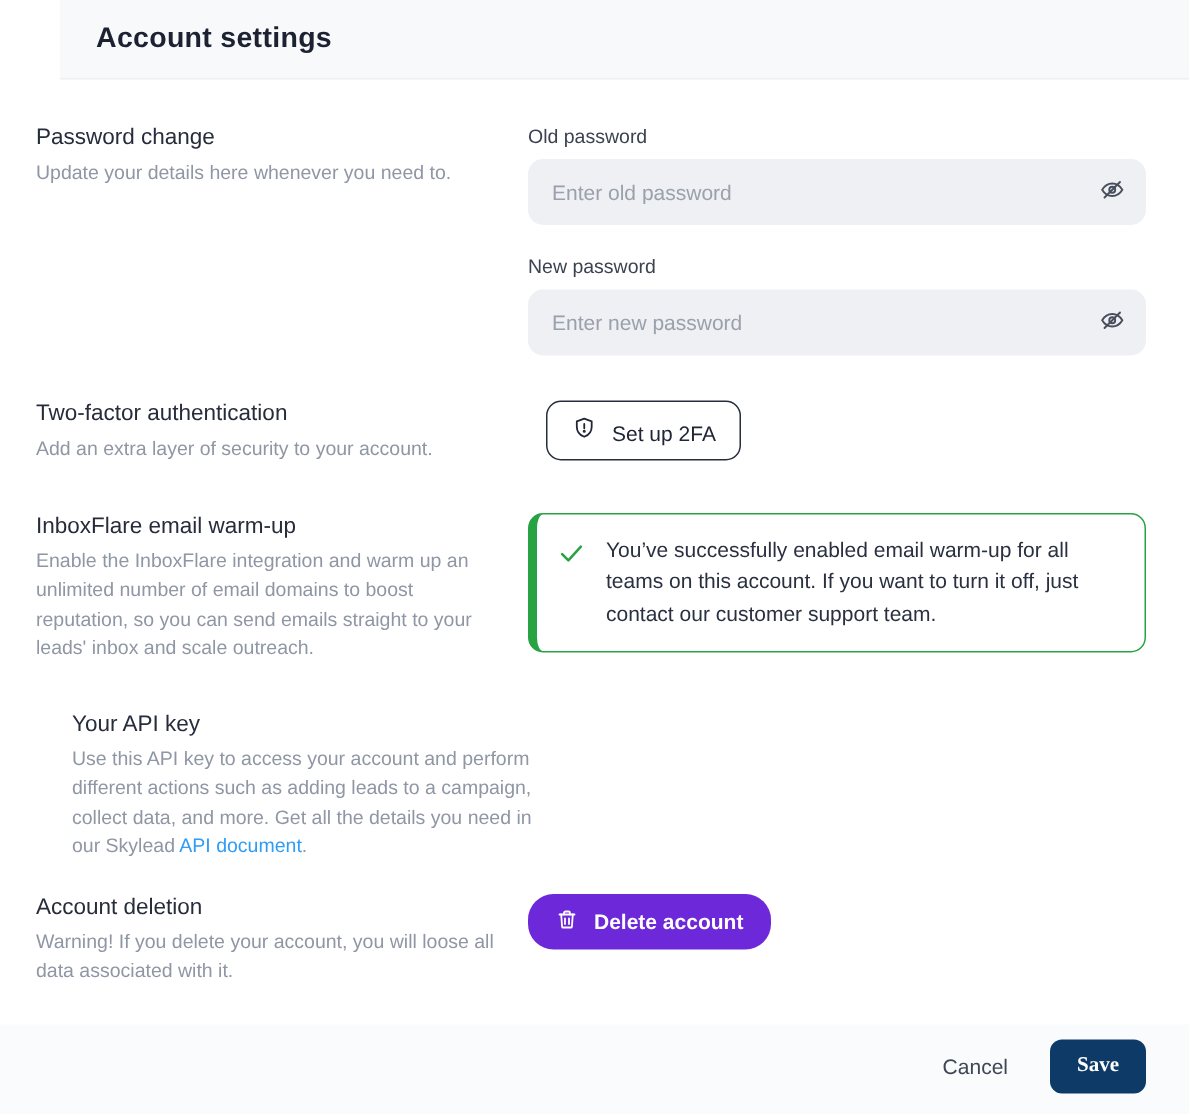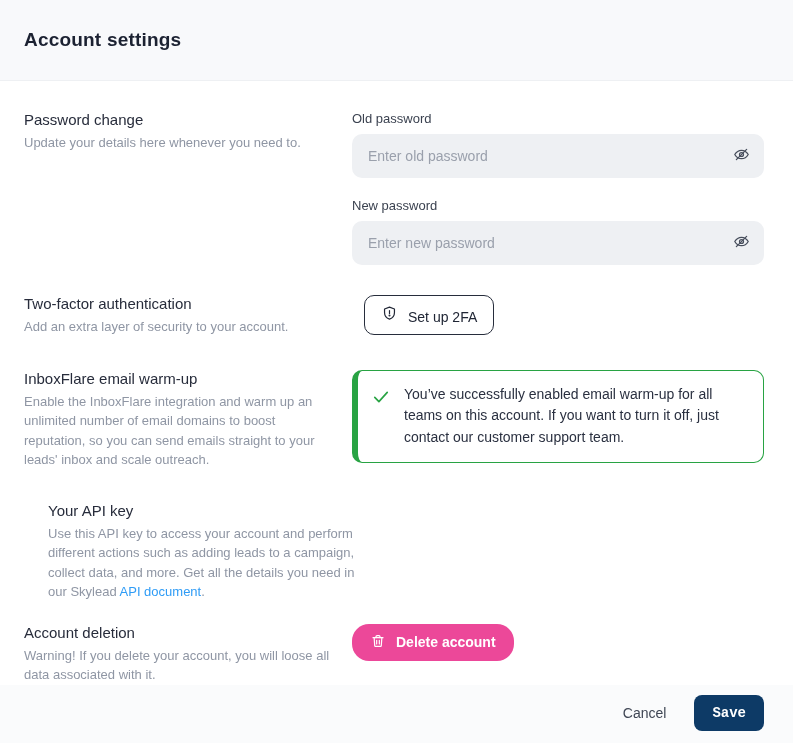--- a/index.html
+++ b/index.html
@@ -6,23 +6,23 @@
   html,body { width:793px; height:743px; }
   body {
     font-family:"Liberation Sans", sans-serif;
     background:#ffffff; color:#272c3b;
     -webkit-font-smoothing:antialiased;
   }
   .page { width:793px; height:743px; display:flex; flex-direction:column; background:#ffffff; overflow:hidden; }
 
   
   .header {
-    height:81px; flex-shrink:0; background:#f8f9fb;
+    height:53px; flex-shrink:0; background:#f8f9fb;
     border-bottom:1px solid #eef0f3;
-    display:flex; align-items:center; padding:0 24px;
+    display:flex; align-items:center; padding:0 24px;margin-left:40px;
   }
   .header h1 { font-size:19px; font-weight:600; color:#1c2232; letter-spacing:.2px; }
 
   
   .main { flex:1; padding-top:30px; }
   .row { display:flex; align-items:flex-start; padding:0 29px 0 24px; }
   .col-left { width:312px; margin-right:16px; flex-shrink:0; }
   .col-right { flex:1; min-width:0; }
   .mt-2fa { margin-top:30px; }
   .mt-warmup { margin-top:33px; }
@@ -80,40 +80,40 @@
     position:absolute; right:5px; top:50%; transform:translateY(-50%);
     width:24px; height:24px; border:none; background:transparent; cursor:pointer;
     display:flex; align-items:center; justify-content:center; color:#474e5c;
   }
   .copy-btn svg { width:16px; height:16px; }
   .link { color:#2f9cf6; text-decoration:none; cursor:pointer; }
 
   
   .btn-delete {
     display:inline-flex; align-items:center; gap:10px;
-    background:#ec4899; border:none; border-radius:17px;
+    background:#6d28d9; border:none; border-radius:17px;
     padding:9px 18px; font-size:14px; font-weight:700; color:#ffffff; cursor:pointer;
     font-family:"Liberation Sans", sans-serif;
   }
   .btn-delete svg { width:16px; height:16px; }
 
   
   .footer {
     flex-shrink:0; background:#fafbfc;
     display:flex; justify-content:flex-end; align-items:center;
     gap:26px; padding:10px 29px 14px;
   }
   .btn-cancel {
     background:transparent; border:none; font-size:14px; color:#3f4654; font-weight:500;
     cursor:pointer; font-family:"Liberation Sans", sans-serif; padding:8px 2px;
   }
   .btn-save {
     background:#0d3a66; border:none; border-radius:8px; color:#ffffff;
     font-size:14px; font-weight:700; padding:10px 18px; min-width:63px; cursor:pointer;
-    font-family:Liberation Mono, monospace;
+    font-family:Liberation Serif, serif;
   }
 </style>
 </head>
 <body>
 
 <div class="page">
 
   <div class="header">
     <h1>Account settings</h1>
   </div>

